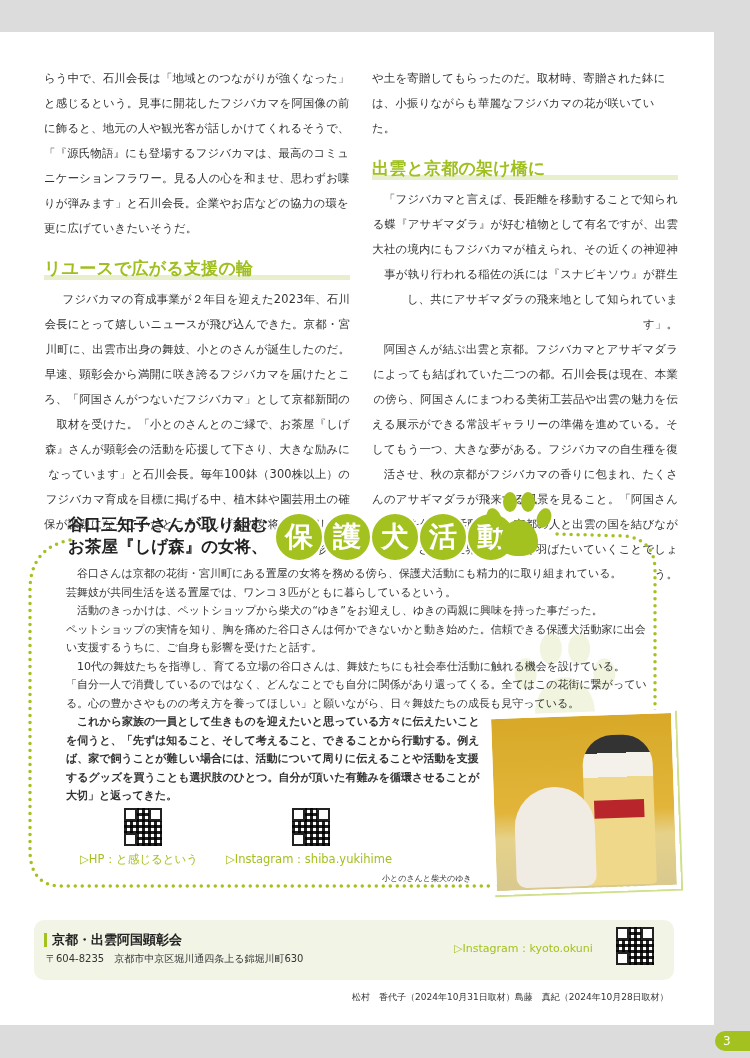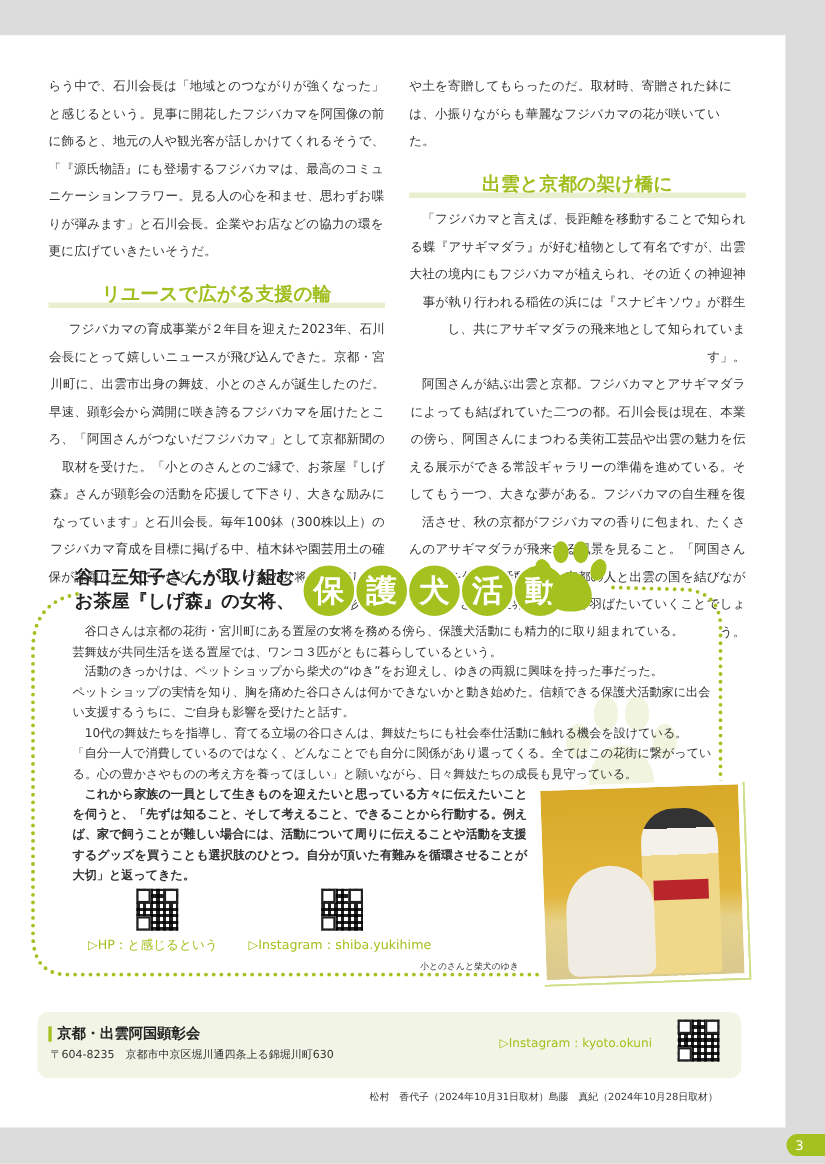--- a/index.html
+++ b/index.html
@@ -18,21 +18,21 @@
   .col-right { left:372px; top:66px; width:306px; }
   .heading {
     font-size:17px; font-weight:bold; color:#9fbf1e; position:relative;
     line-height:26px; margin:14px 0 6px 0;
   }
   .heading::after {
     content:""; position:absolute; left:0; right:0; bottom:1px; height:5px;
     background:#e8efcf; z-index:-1;
   }
   .heading span { position:relative; z-index:1; }
-  .heading-wrap { position:relative; z-index:0;text-align:center; }
+  .heading-wrap { position:relative; z-index:0; }
   .indent { text-indent:1em;text-align:right; }
   .dog-border {
     position:absolute; left:0; top:0; width:100%; height:100%;
   }
   .dog-title {
     position:absolute; left:68px; top:514px; font-size:16.5px; font-weight:bold; color:#222; line-height:22px;
   }
   .badge-row { position:absolute; left:274px; top:512px; display:flex; gap:0; }
   .badge {
     width:46px; height:46px; border-radius:50%; background:#a3c11f; color:#fff;
@@ -79,21 +79,21 @@
   .link { position:absolute; font-size:11.5px; color:#a3c11f; }
 
   
   .info-box {
     position:absolute; left:34px; top:920px; width:640px; height:60px; background:#f2f5e6; border-radius:10px;
   }
   .info-title { position:absolute; left:44px; top:931px; font-size:13px; font-weight:bold; color:#222; }
   .info-bar { position:absolute; left:44px; top:933px; width:3px; height:14px; background:#a3c11f; }
   .info-addr { position:absolute; left:46px; top:952px; font-size:10px; color:#333; }
   .info-link { position:absolute; left:454px; top:941px; font-size:11px; color:#a3c11f; }
-  .credit { position:absolute; left:336px; top:991px; font-size:9px; color:#333; }
+  .credit { position:absolute; left:352px; top:991px; font-size:9px; color:#333; }
   .page-num {
     position:absolute; left:715px; top:1031px; width:35px; height:20px; background:#a3c11f;
     border-radius:10px 0 0 10px; color:#fff; font-size:12px; line-height:20px; padding-left:8px; box-sizing:border-box;
   }
 </style>
 </head>
 <body>
 
 <div class="page"></div>
 

